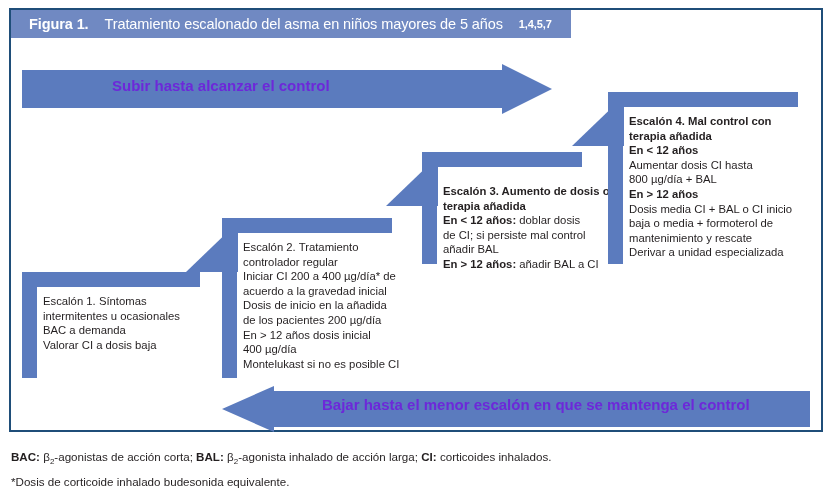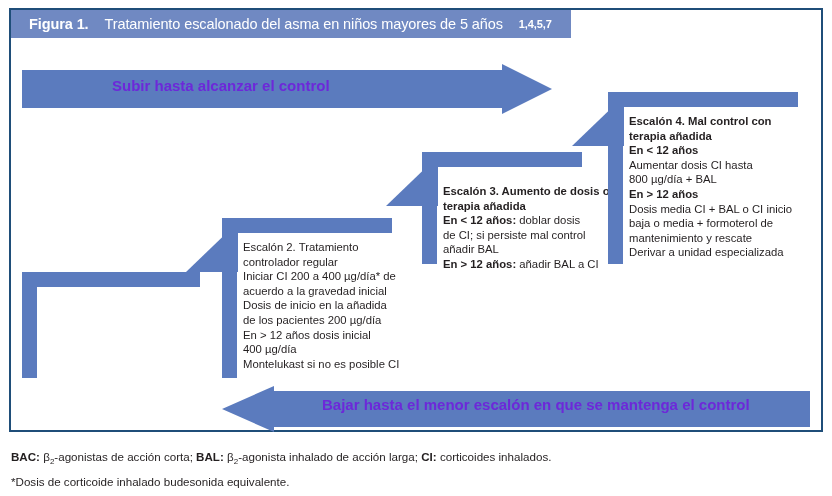--- a/index.html
+++ b/index.html
@@ -123,20 +123,26 @@
   </div>
   <div class="riser" style="left:572px;top:96px;">
     <svg width="52" height="50" viewBox="0 0 52 50">
         <polygon points="0,50 52,50 52,0" fill="#5B7BBE"></polygon>
       </svg>
   </div>
 
   <div class="step" style="left:22px;top:272px;width:178px;height:106px;">
     <div class="topbar" style="width:178px;"></div>
     <div class="leftbar" style="height:106px;"></div>
+    <div class="txt" style="left:21px;top:22px;">
+      <div>Escalón 1. Síntomas</div>
+      <div>intermitentes u ocasionales</div>
+      <div>BAC a demanda</div>
+      <div>Valorar CI a dosis baja</div>
+    </div>
   </div>
 
   <div class="step" style="left:222px;top:218px;width:170px;height:160px;">
     <div class="topbar" style="width:170px;"></div>
     <div class="leftbar" style="height:160px;"></div>
     <div class="txt" style="left:21px;top:22px;">
       <div>Escalón 2. Tratamiento</div>
       <div>controlador regular</div>
       <div>Iniciar CI 200 a 400 µg/día* de</div>
       <div>acuerdo a la gravedad inicial</div>

